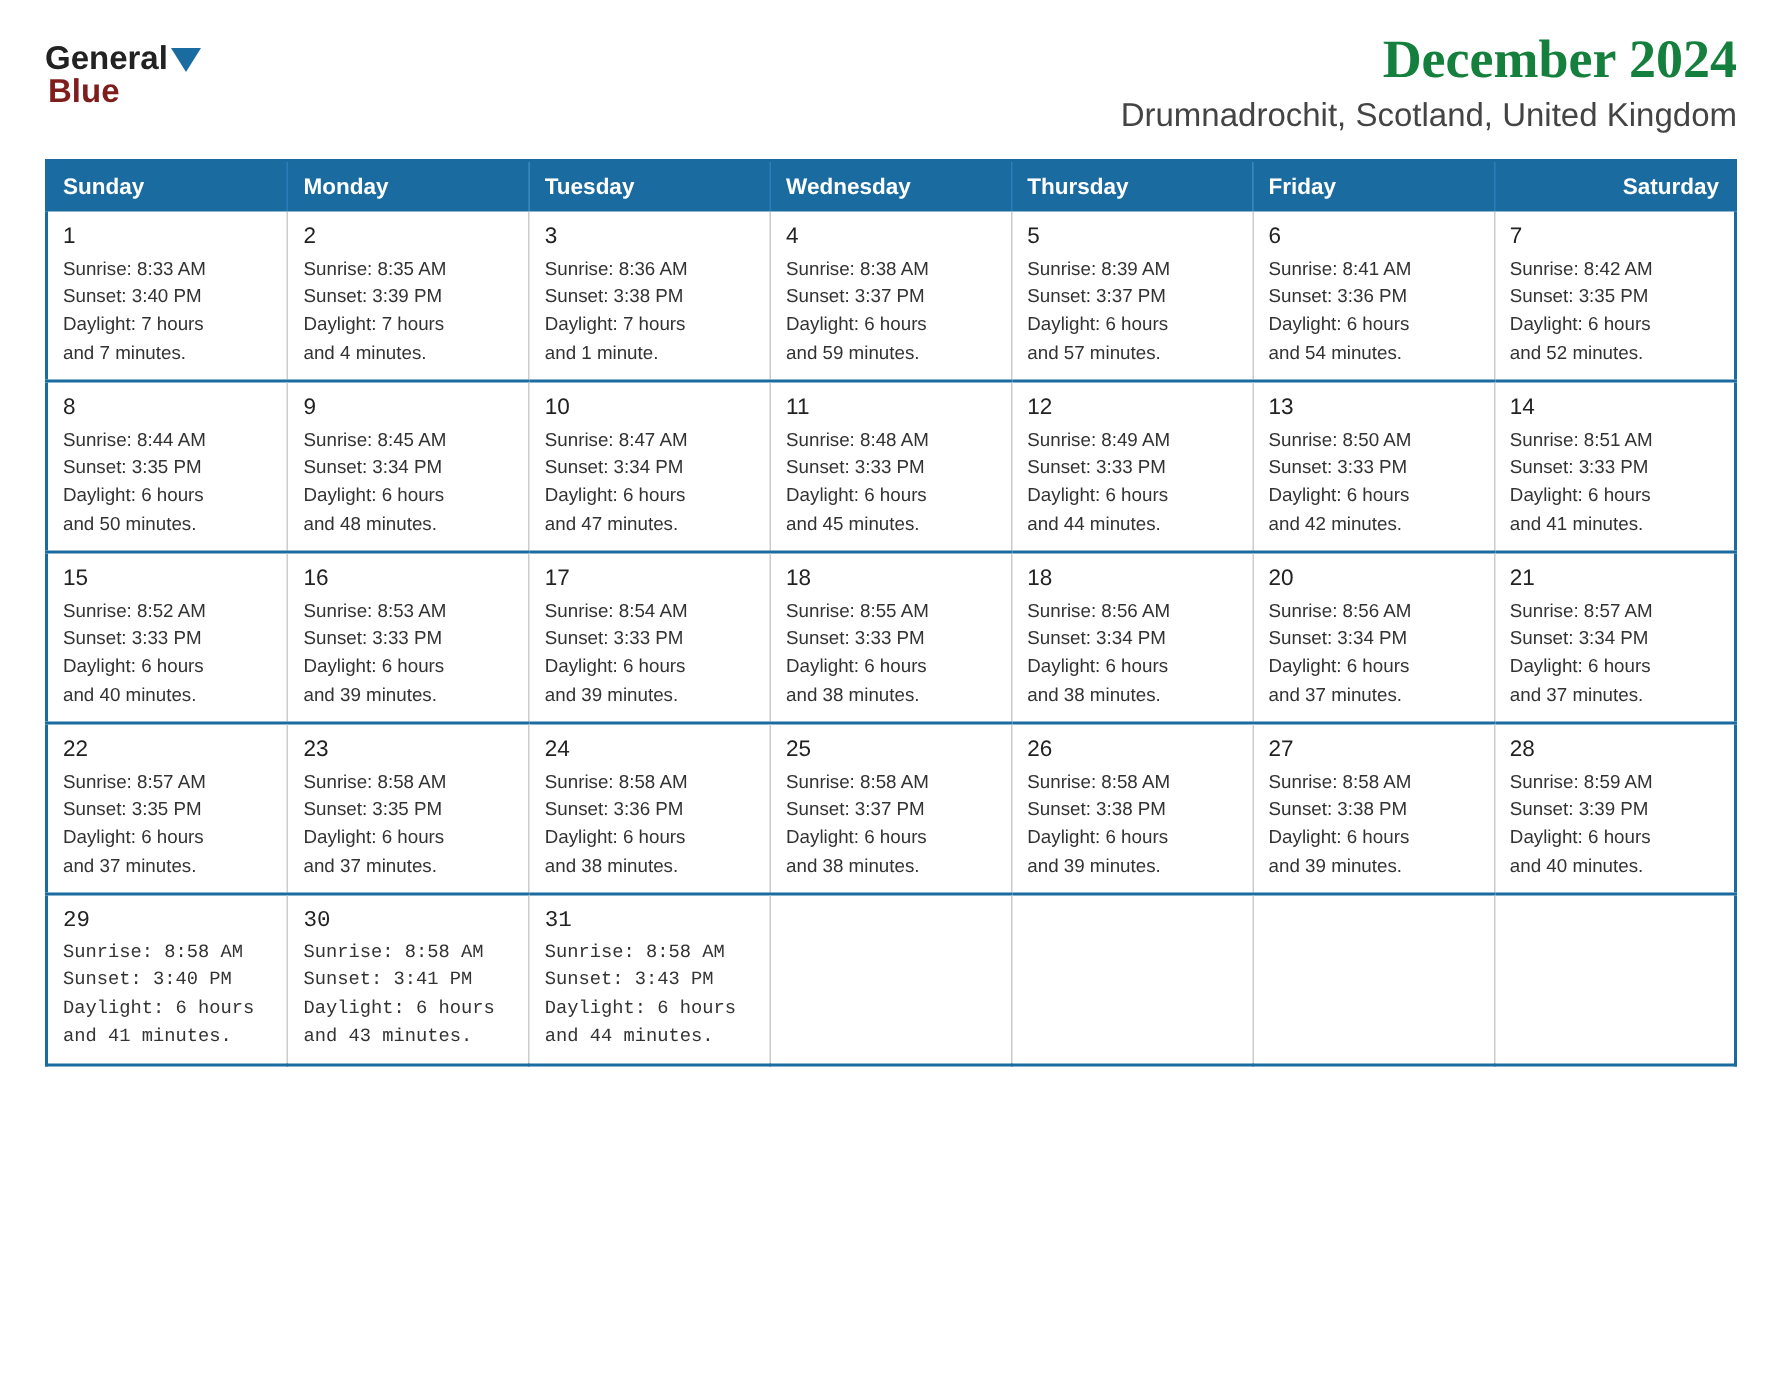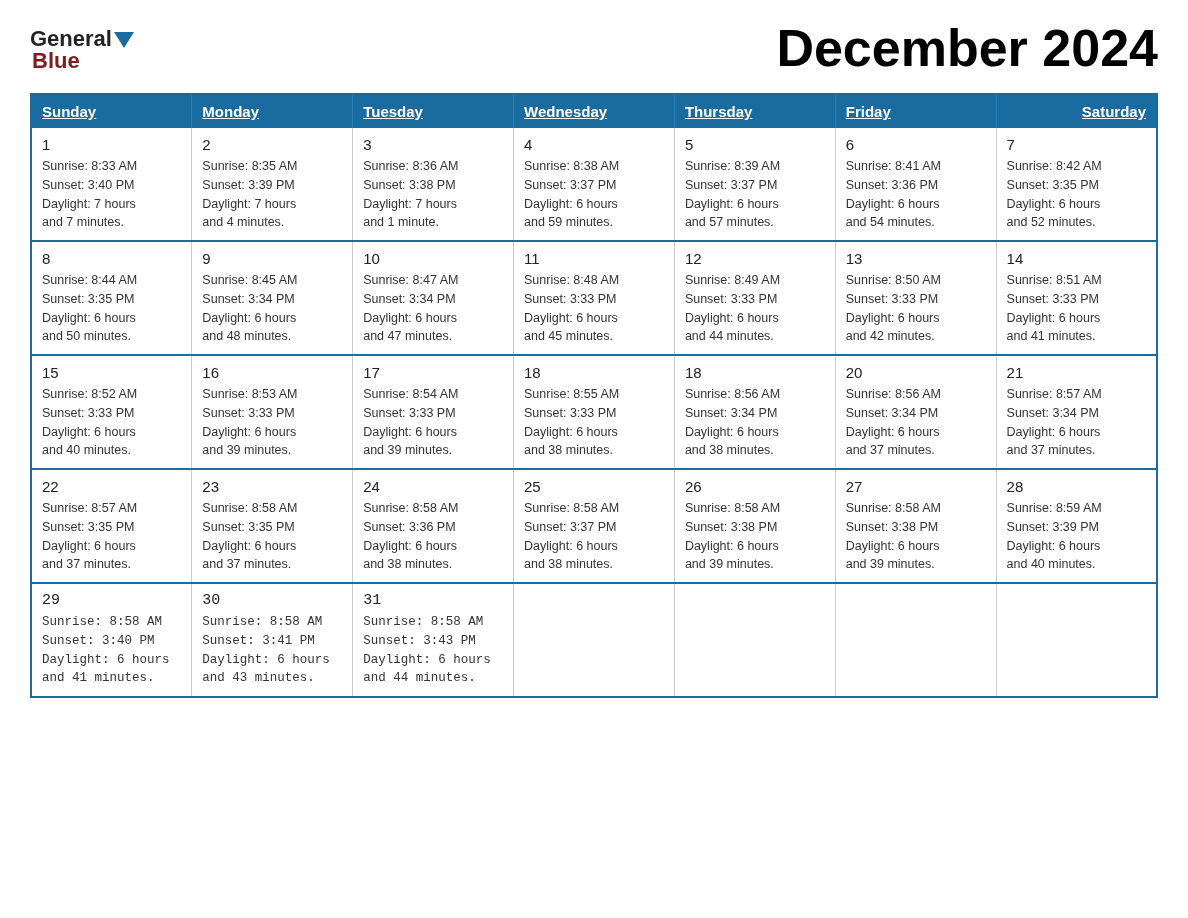--- a/index.html
+++ b/index.html
@@ -44,44 +44,44 @@
       font-size: 22px;
       font-weight: bold;
       color: #7f1d1d;
       margin-top: -4px;
       margin-left: 2px;
     }
     .title-area {
       text-align: right;
     }
     .main-title {
-      font-size: 52px;
-      font-weight: bold;
-      color: #000000;
+      font-size: 36px;
+      font-weight: bold;
+      color: #15803d;
       line-height: 1.1;
+      font-family: Liberation Serif, serif;
     }
     .subtitle {
       font-size: 22px;
       color: #444;
       margin-top: 4px;
     }
     .calendar {
       width: 100%;
       border-collapse: collapse;
       border: 2px solid #1a6ba0;
     }
     .calendar thead tr th {
       background-color: #1a6ba0;
       color: #fff;
       font-size: 15px;
       font-weight: bold;
       padding: 8px 10px;
       text-align: left;
       border-right: 1px solid #2980b9;
-      text-decoration: underline;
     }
     .calendar thead tr th:last-child {
       border-right: none;
       text-align: right;
     }
     .calendar tbody tr td {
       vertical-align: top;
       padding: 8px 10px;
       font-size: 13px;
       color: #333;
@@ -119,20 +119,21 @@
 <div class="header-area">
   <div class="logo">
     <div class="logo-general">
       <span>General</span>
       <span class="logo-triangle"></span>
     </div>
     <div class="logo-blue">Blue</div>
   </div>
   <div class="title-area">
     <div class="main-title">December 2024</div>
+    <div class="subtitle">Drumnadrochit, Scotland, United Kingdom</div>
   </div>
 </div>
 
 <table class="calendar">
   <thead>
     <tr>
     <th>Sunday</th>
         <th>Monday</th>
         <th>Tuesday</th>
         <th>Wednesday</th>

